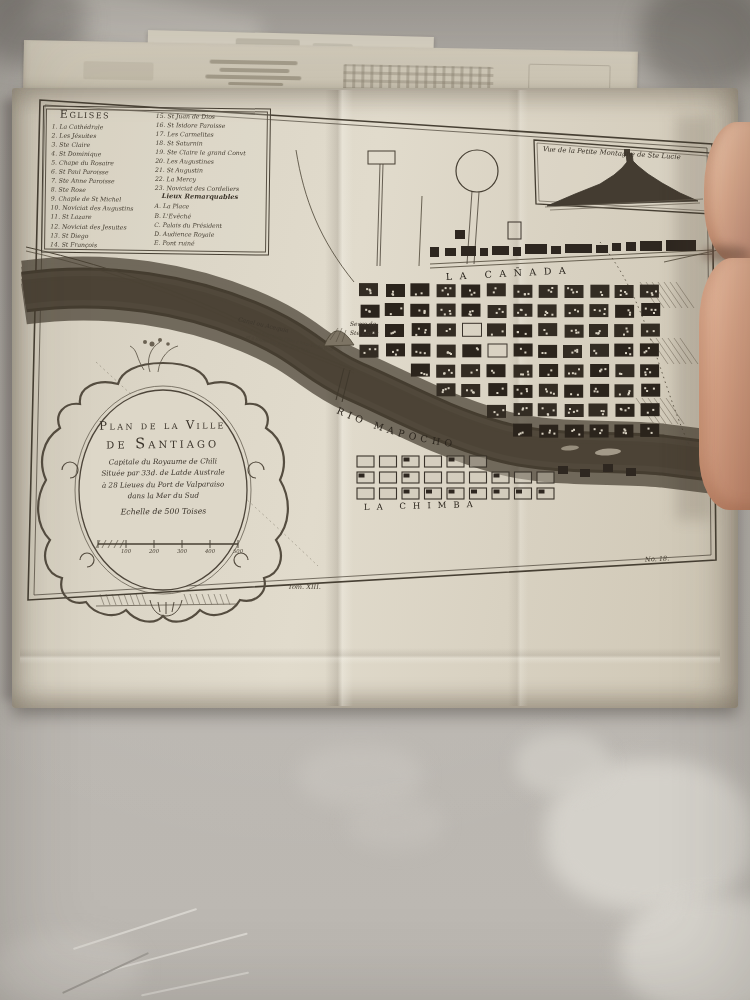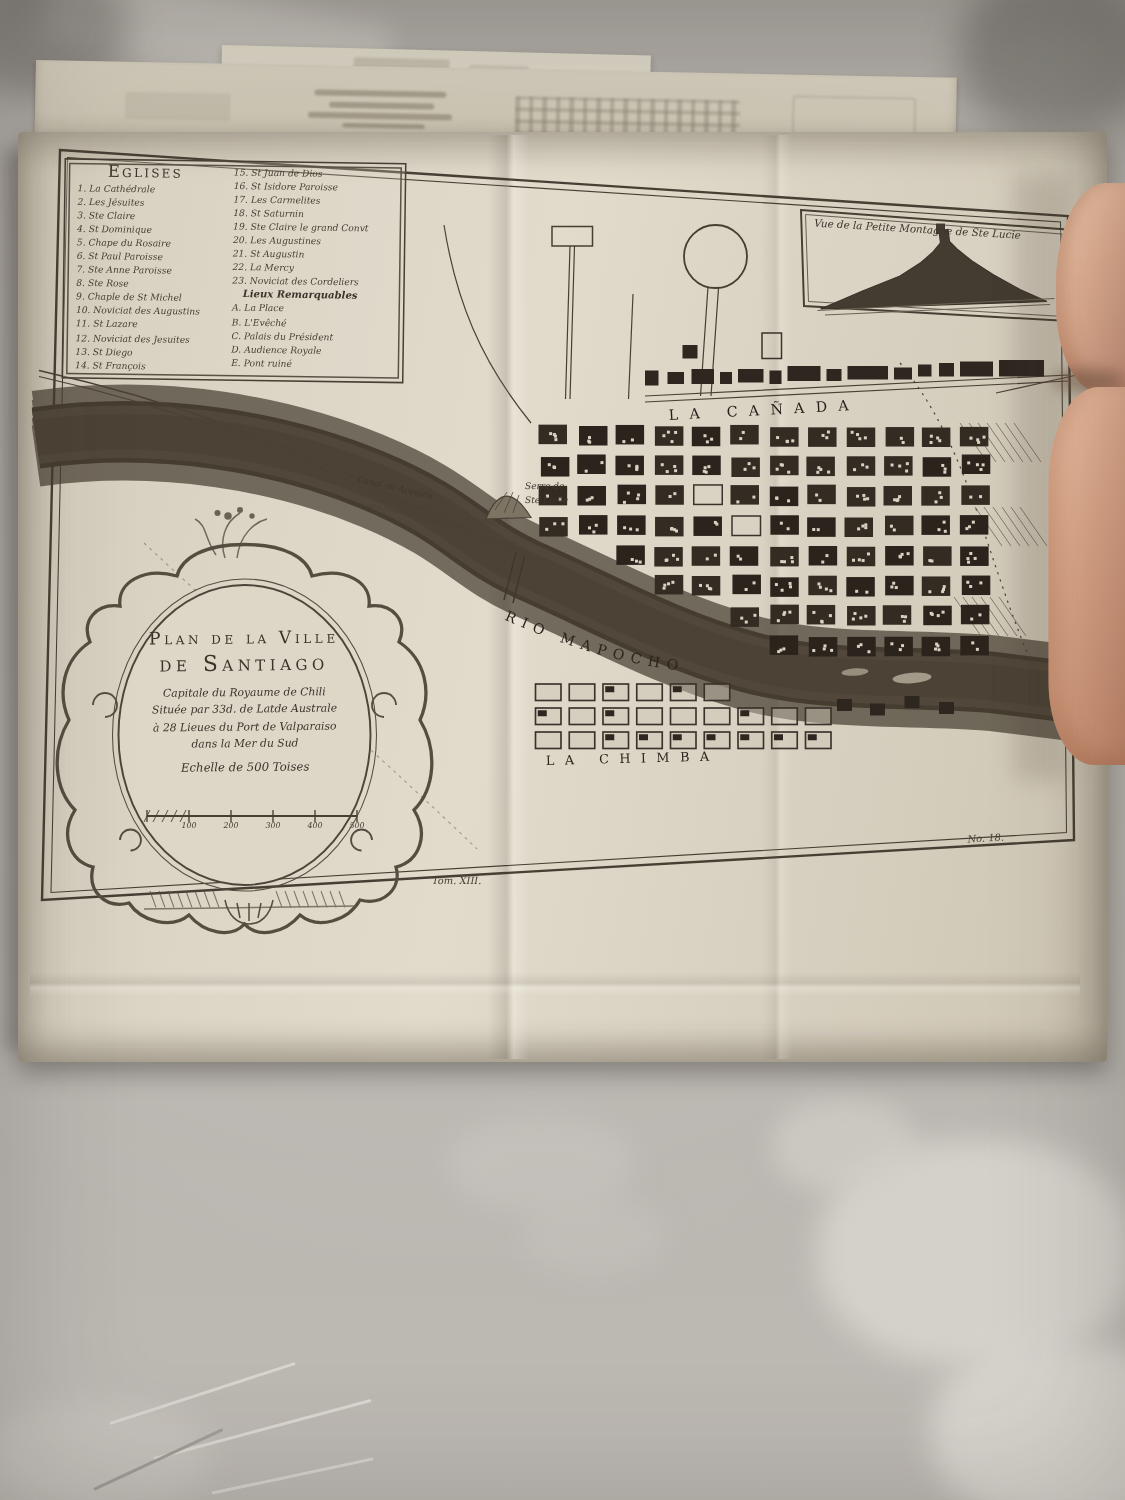--- a/index.html
+++ b/index.html
@@ -26,21 +26,21 @@
       inset 0 -12px 18px rgba(90,80,65,.25), inset 14px 0 22px rgba(90,80,65,.16),
       inset -16px 0 26px rgba(90,80,65,.24), inset 0 16px 18px rgba(120,110,95,.22);}
   .crease-v{position:absolute;top:90px;height:616px;pointer-events:none;}
   .crease-h{position:absolute;left:20px;width:700px;pointer-events:none;}
   
   svg.engraving{position:absolute;left:0;top:0;width:750px;height:1000px;}
   
   .legend-box{position:absolute;left:42px;top:107px;width:226px;height:145px;
     border:1.4px solid #463f33;transform:rotate(.8deg);background:rgba(224,218,205,.25);}
   .legend-box .inner{position:absolute;inset:2px;border:.7px solid #5a5245;}
-  .legend-title{position:absolute;left:28px;top:1px;font-variant:small-caps;font-size:11px;
+  .legend-title{position:absolute;left:16px;top:1px;font-variant:small-caps;font-size:11px;
     letter-spacing:1.5px;color:#3a332a;}
   .lcol{position:absolute;top:15px;left:8px;width:102px;}
   .rcol{position:absolute;top:3px;left:112px;width:112px;}
   .lrow{font-size:6.1px;line-height:9.05px;font-style:italic;white-space:nowrap;color:#463f33;}
   .lieux-sub{font-size:6.7px;line-height:9.05px;font-style:italic;font-weight:bold;
     color:#3c352b;text-indent:7px;white-space:nowrap;}
   
   .inset-title{position:absolute;left:543px;top:145px;width:168px;font-size:6.9px;font-style:italic;
     color:#3c352b;transform:rotate(3.4deg);transform-origin:left top;white-space:nowrap;}
   

